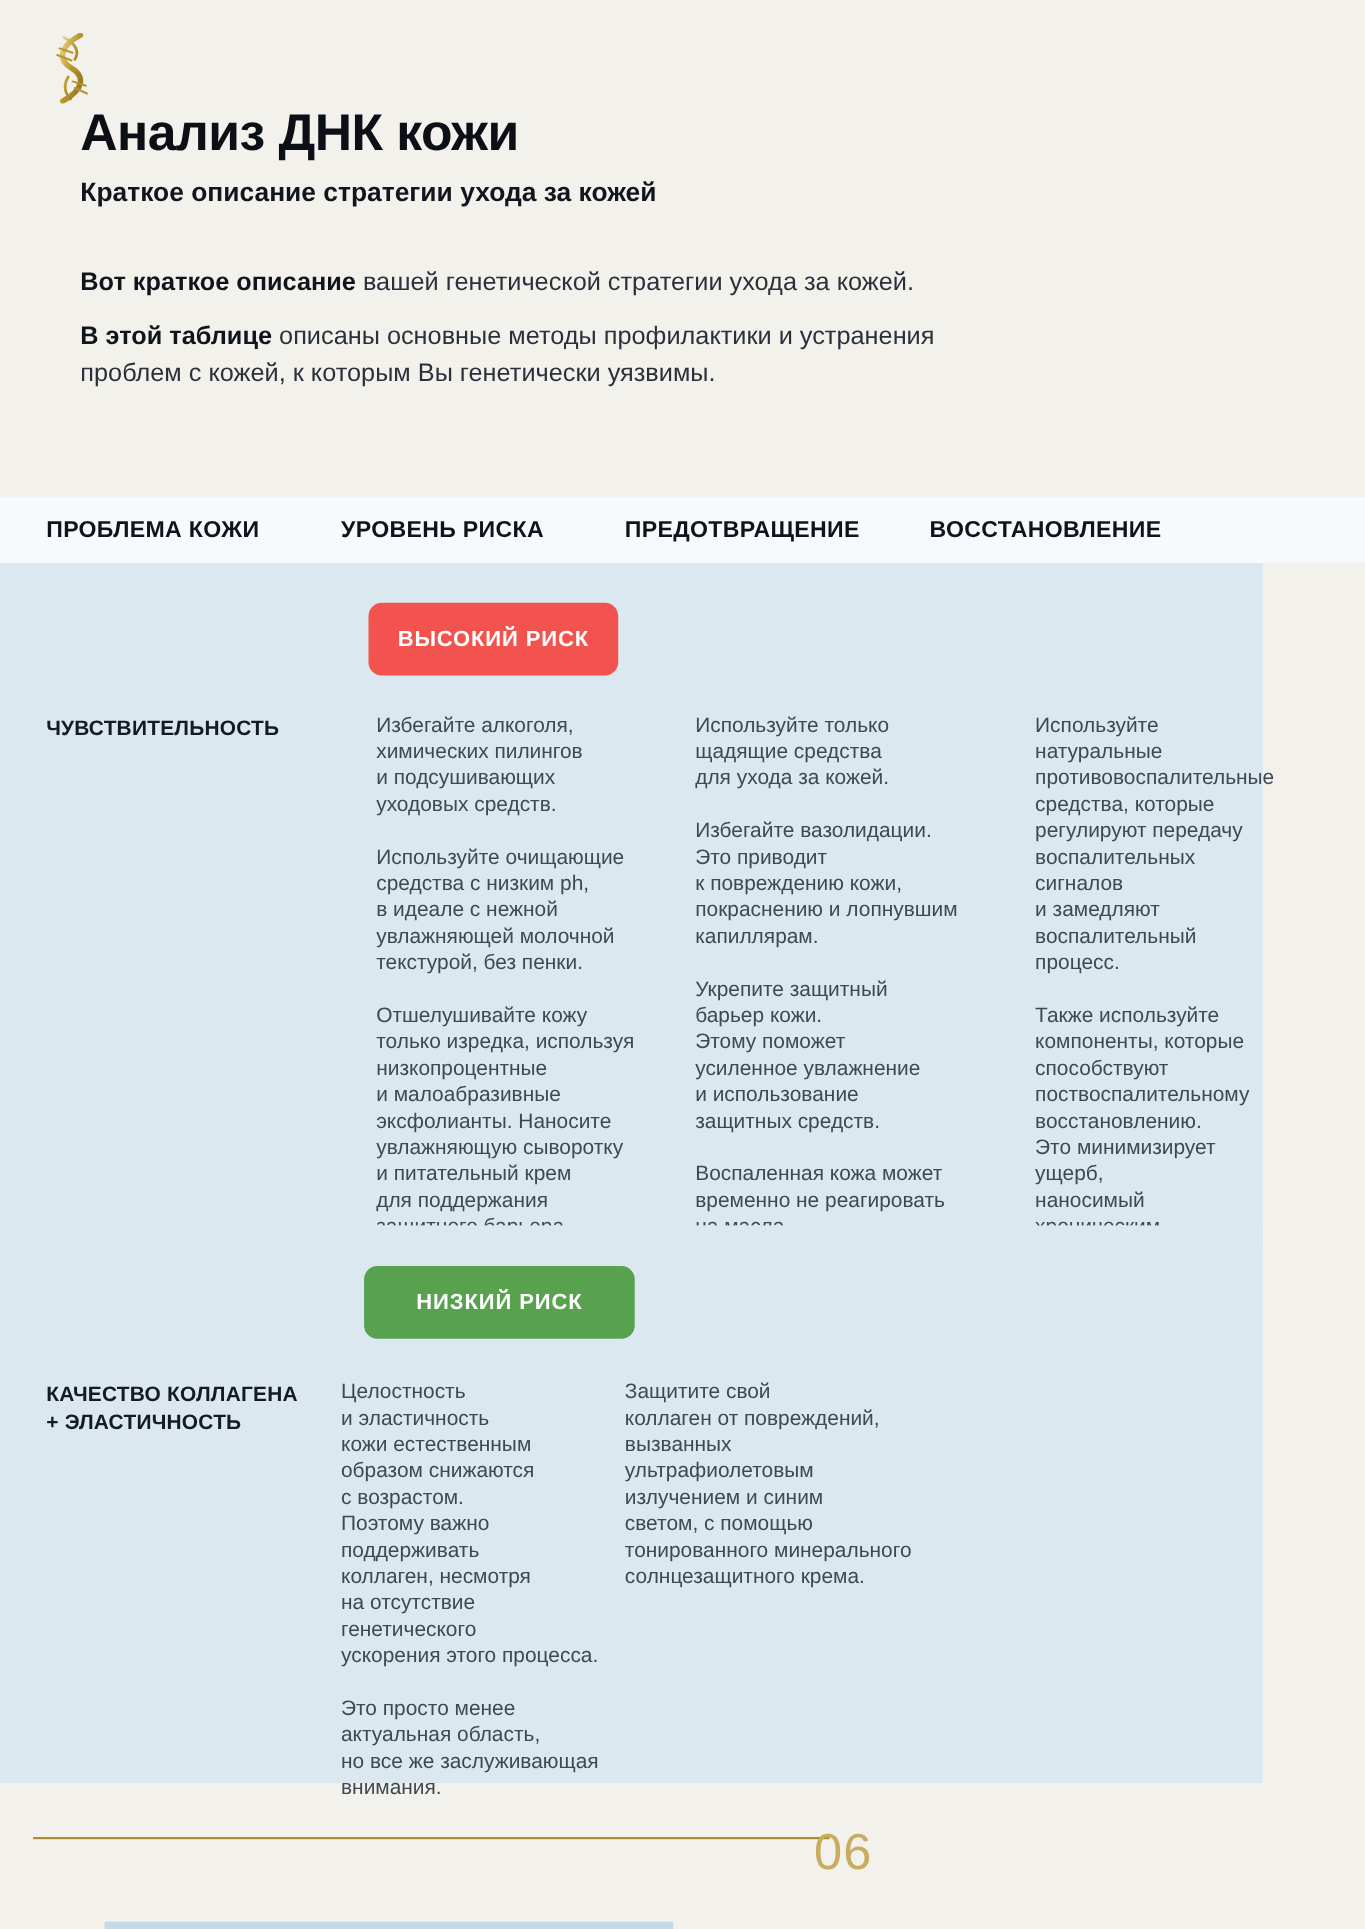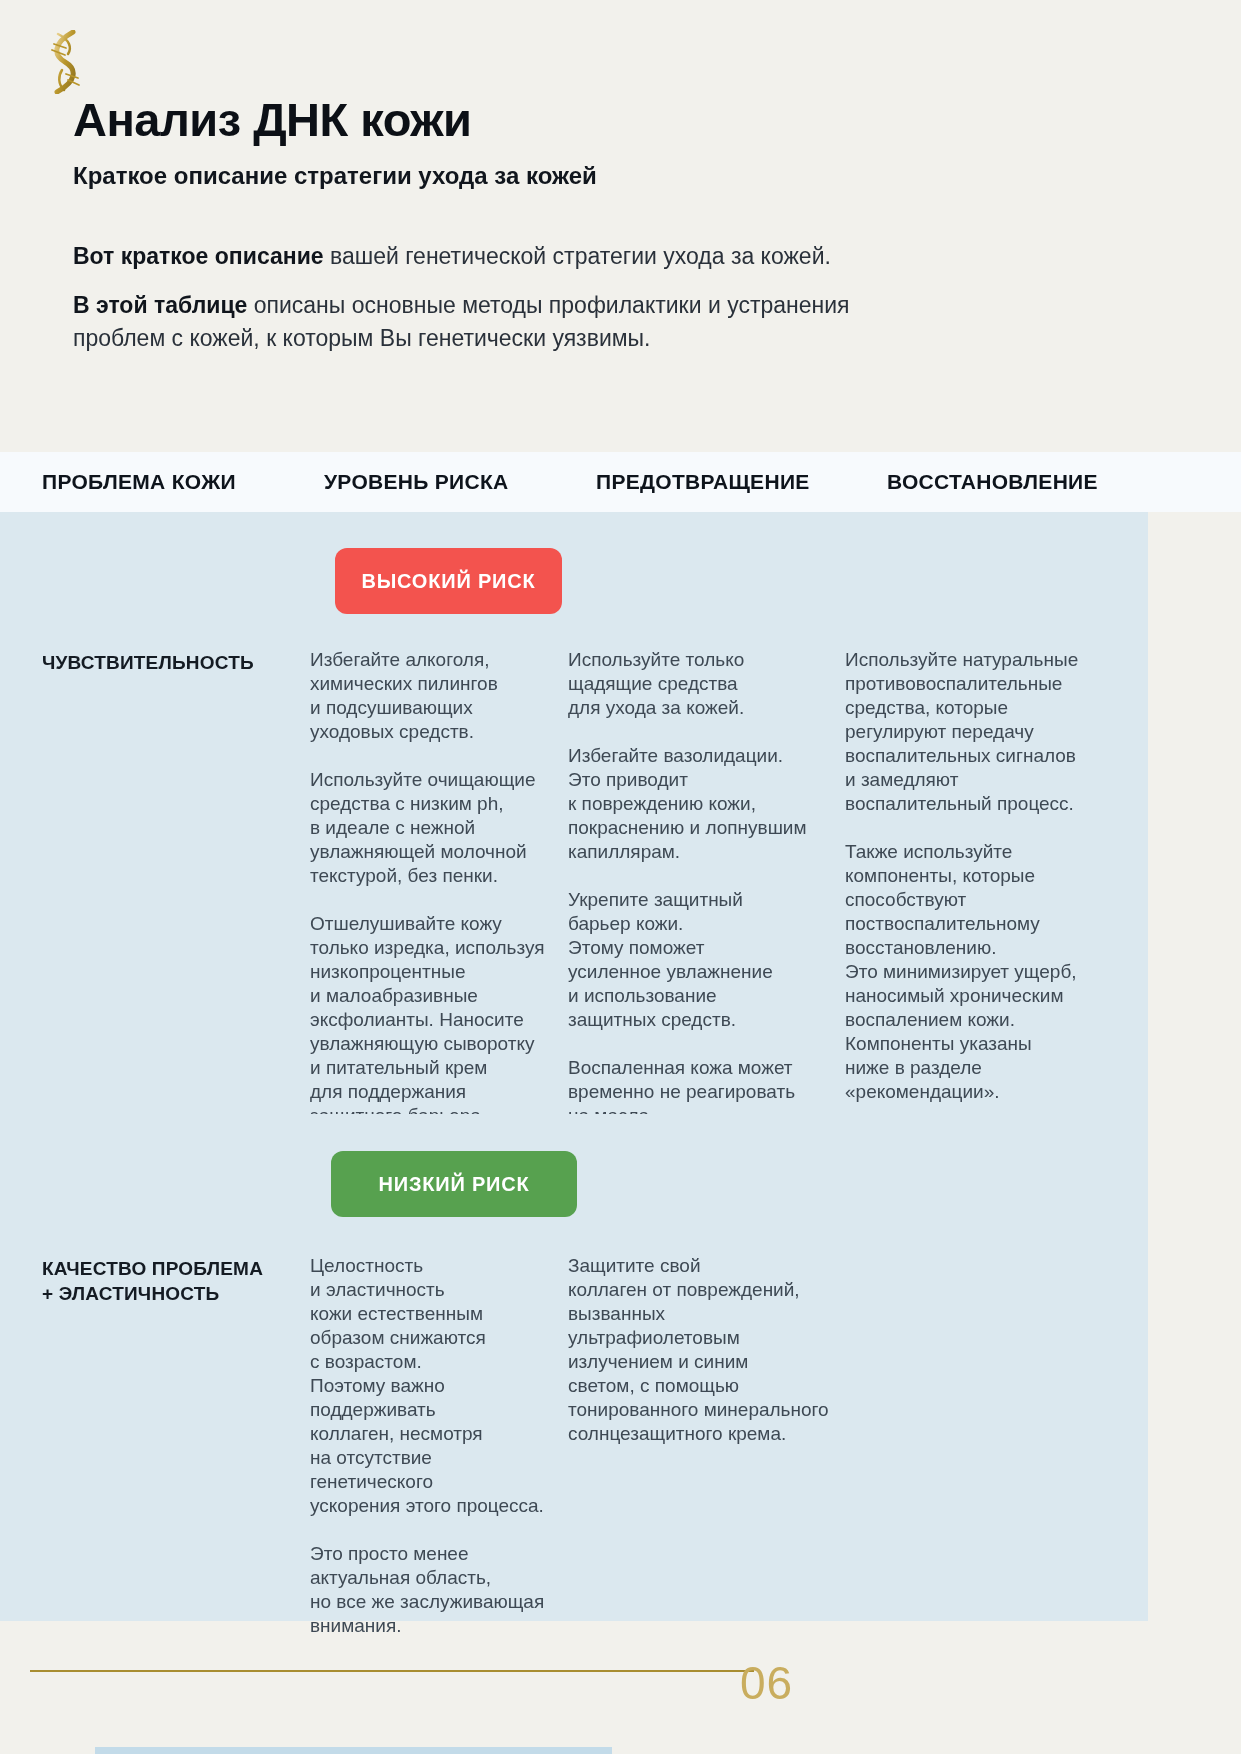--- a/index.html
+++ b/index.html
@@ -29,21 +29,21 @@
   }
   .intro-para b { color:#10151c; }
   .intro-1 { top:240px; }
   .intro-2 { top:289px; }
 
   
   .table-header {
     position:absolute; left:0; top:452px; width:1241px; height:60px;
     background:#f7fafd;
     display:grid; grid-template-columns:268px 258px 277px 1fr;
-    padding-left:42px; box-sizing:border-box; align-items:center;gap:14px;
+    padding-left:42px; box-sizing:border-box; align-items:center;
   }
   .table-header .th {
     font-size:21px; font-weight:800; color:#0e141c; letter-spacing:0.3px;
   }
 
   
   .risk-section { position:absolute; left:0; width:1148px; background:#dbe8ef; }
   .section-high { top:512px; height:619px; }
   .section-low  { top:1114px; height:507px; }
 
@@ -53,21 +53,21 @@
     display:flex; align-items:center; justify-content:center;
     color:#ffffff; font-size:20px; font-weight:800; letter-spacing:0.8px;
   }
   .badge-high { left:335px; top:36px; width:227px; }
   .badge-low  { left:331px; top:37px; width:246px; }
 
   .row-grid {
     position:absolute; left:42px; right:12px;
     display:grid; grid-template-columns:268px 258px 277px 1fr;
   }
-  .row-grid-high { top:136px; }
+  .row-grid-high { top:136px;gap:32px; }
   .row-grid-low  { top:140px; }
 
   .problem-label {
     font-size:19px; font-weight:800; color:#141b23;
     letter-spacing:0.2px; white-space:pre-line; line-height:25px;
     padding-top:2px;
   }
   .cell {
     font-size:19px; color:#3e4954; line-height:24px;
     white-space:pre-line; padding-right:14px;
@@ -183,21 +183,21 @@
 воспалением кожи.
 Компоненты указаны
 ниже в разделе
 «рекомендации».</div>
     </div>
   </div>
 
   <div class="risk-section section-low">
     <div class="badge badge-low" style="background-color: rgb(87, 161, 79);">НИЗКИЙ РИСК</div>
     <div class="row-grid row-grid-low">
-      <div class="problem-label">КАЧЕСТВО ПРОБЛЕМА
+      <div class="problem-label">КАЧЕСТВО КОЛЛАГЕНА
 + ЭЛАСТИЧНОСТЬ</div>
       <div class="cell">Целостность
 и эластичность
 кожи естественным
 образом снижаются
 с возрастом.
 Поэтому важно
 поддерживать
 коллаген, несмотря
 на отсутствие генетического

